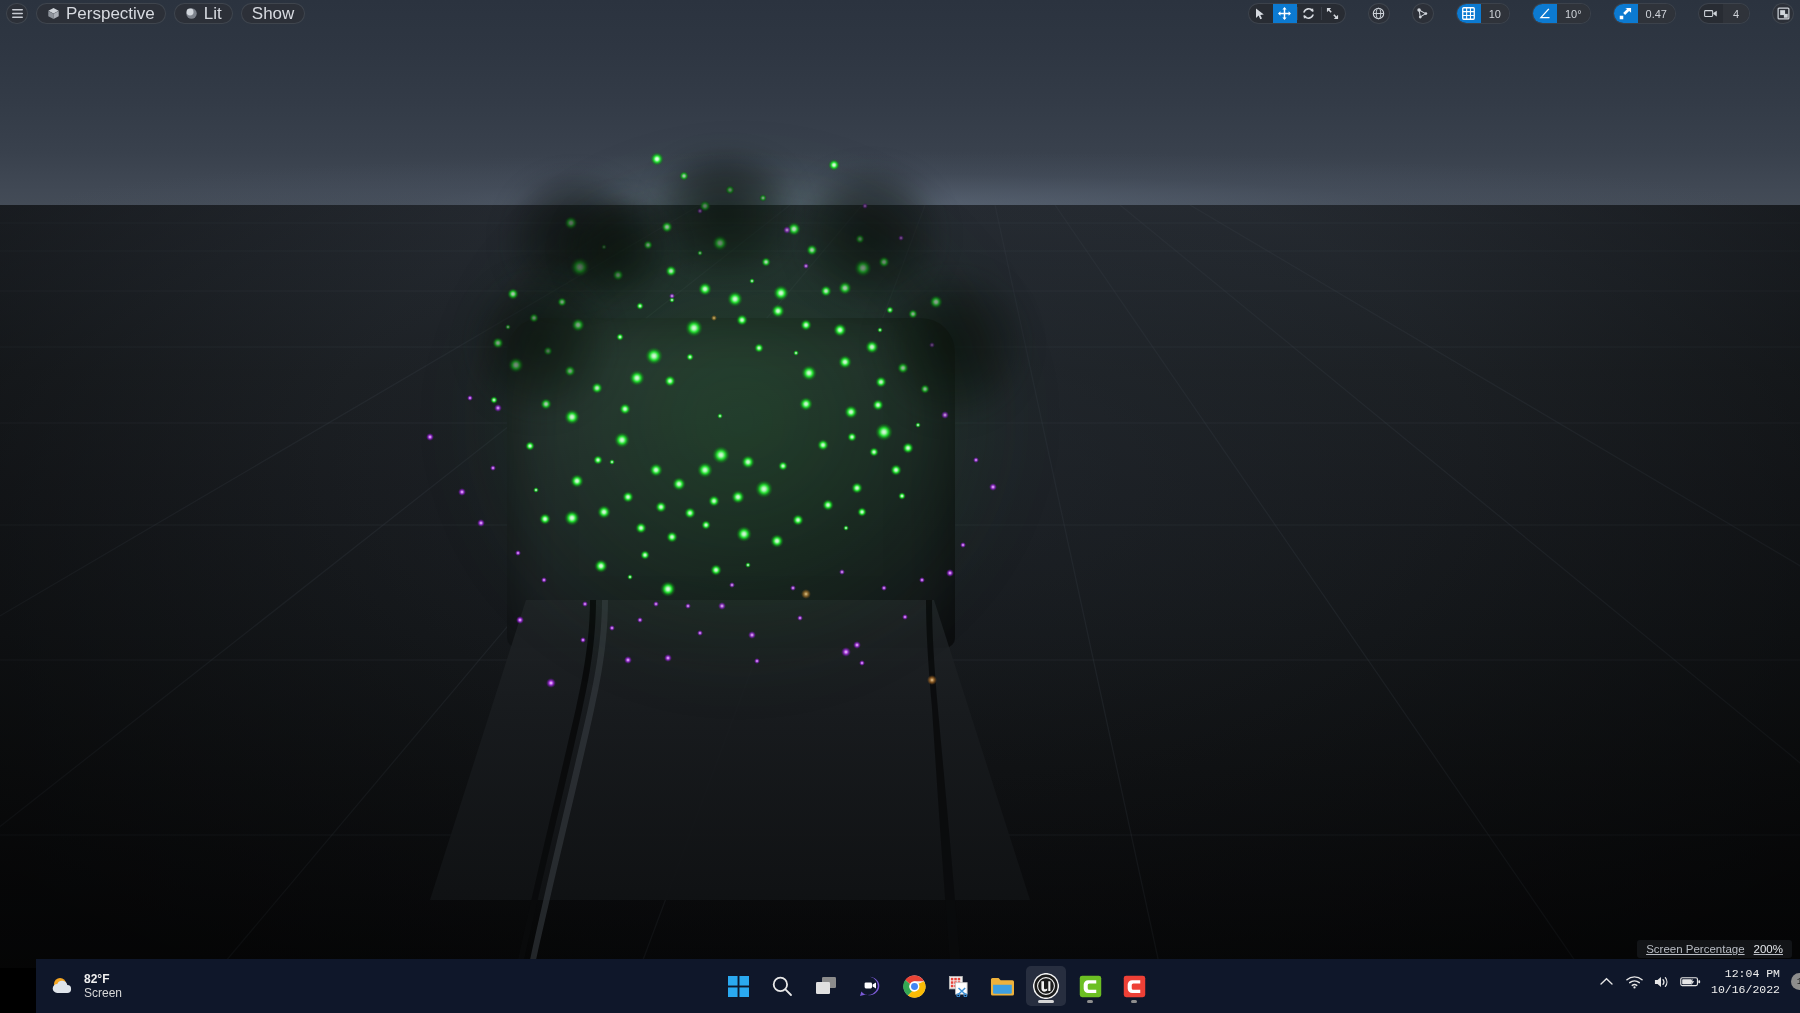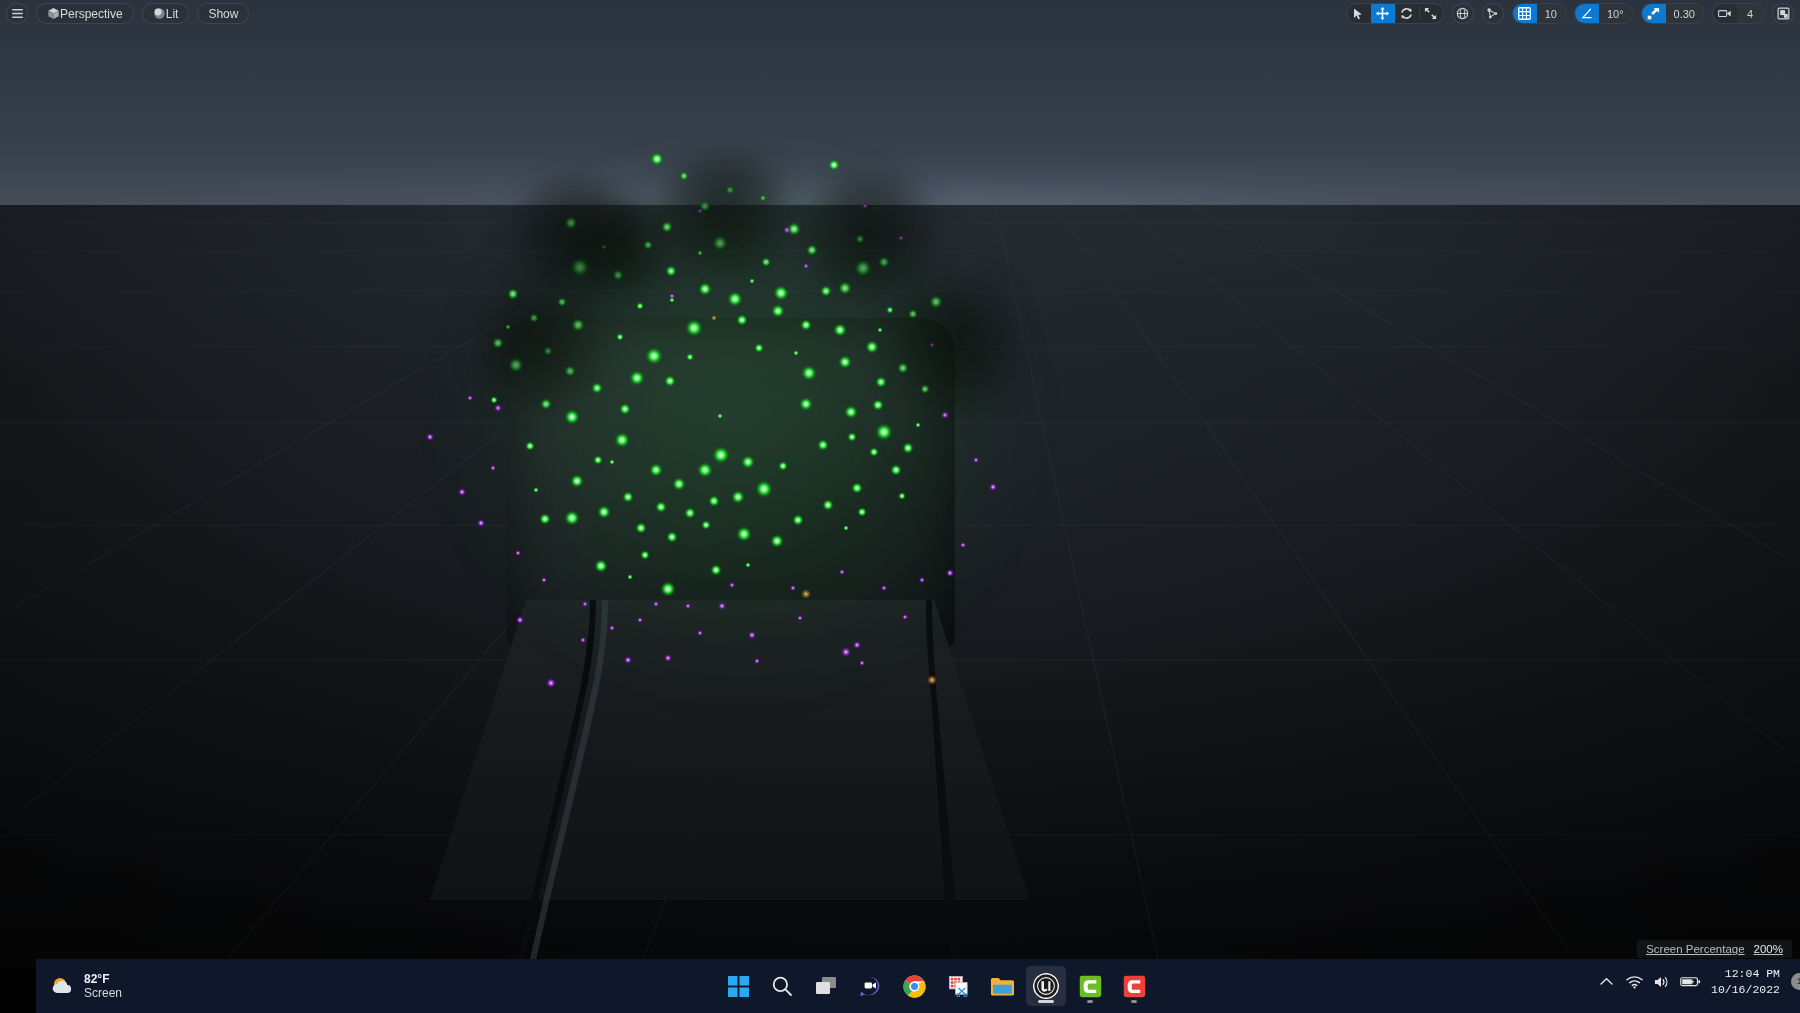--- a/index.html
+++ b/index.html
@@ -93,28 +93,28 @@
     background:radial-gradient(ellipse at 50% 50%,
       rgba(40,190,50,0.17) 0%,
       rgba(30,150,40,0.11) 38%,
       rgba(18,90,25,0.05) 64%,
       rgba(0,0,0,0) 82%);
     filter:blur(26px);
   }
 
   
   .vp-tl { position:absolute; left:6px; top:3px; display:flex; align-items:center; gap:8px; }
-  .vp-tr { position:absolute; right:6px; top:3px; display:flex; align-items:center; gap:8px;text-align:center; }
+  .vp-tr { position:absolute; right:6px; top:3px; display:flex; align-items:center; gap:22px;text-align:center; }
 
   .pill{
-    height:21px; display:flex; align-items:center; 
+    height:21px; display:flex; align-items:center; gap:6px;
     padding:0 10px; border-radius:11px;
     background:rgba(44,48,55,0.92);
     border:1px solid rgba(70,76,86,0.75);
-    color:#d7dae0; font-size:12px; white-space:nowrap;
+    color:#d7dae0; font-size:17px; white-space:nowrap;
     cursor:pointer;
   }
   .round-btn{
     width:22px; height:21px; border-radius:11px;
     background:rgba(44,48,55,0.92);
     border:1px solid rgba(70,76,86,0.75);
     display:flex; align-items:center; justify-content:center; cursor:pointer;
   }
 
   .grp{
@@ -583,21 +583,21 @@
 
       <div class="grp">
         <div class="gi on">
           <span>
             <svg width="13" height="13" viewBox="0 0 14 14">
               <path d="M13 1 L13 6.3 L10.9 4.2 L6.6 8.5 L4.5 6.4 L8.8 2.1 L6.7 1 Z" fill="#fff"></path>
               <rect x="0.8" y="9.4" width="3.8" height="3.8" fill="#fff"></rect>
             </svg>
           </span>
         </div>
-        <div class="gval">0.30</div>
+        <div class="gval">0.47</div>
       </div>
 
       <div class="grp">
         <div class="gi">
           <span>
             <svg width="14" height="11" viewBox="0 0 16 11">
               <rect x="0.7" y="2.2" width="9.2" height="6.8" rx="1.1" stroke="#cfd4da" stroke-width="1.2" fill="none"></rect>
               <path d="M10.6 5 L14.6 2.3 V8.8 L10.6 6.2 Z" fill="#cfd4da"></path>
             </svg>
           </span>

